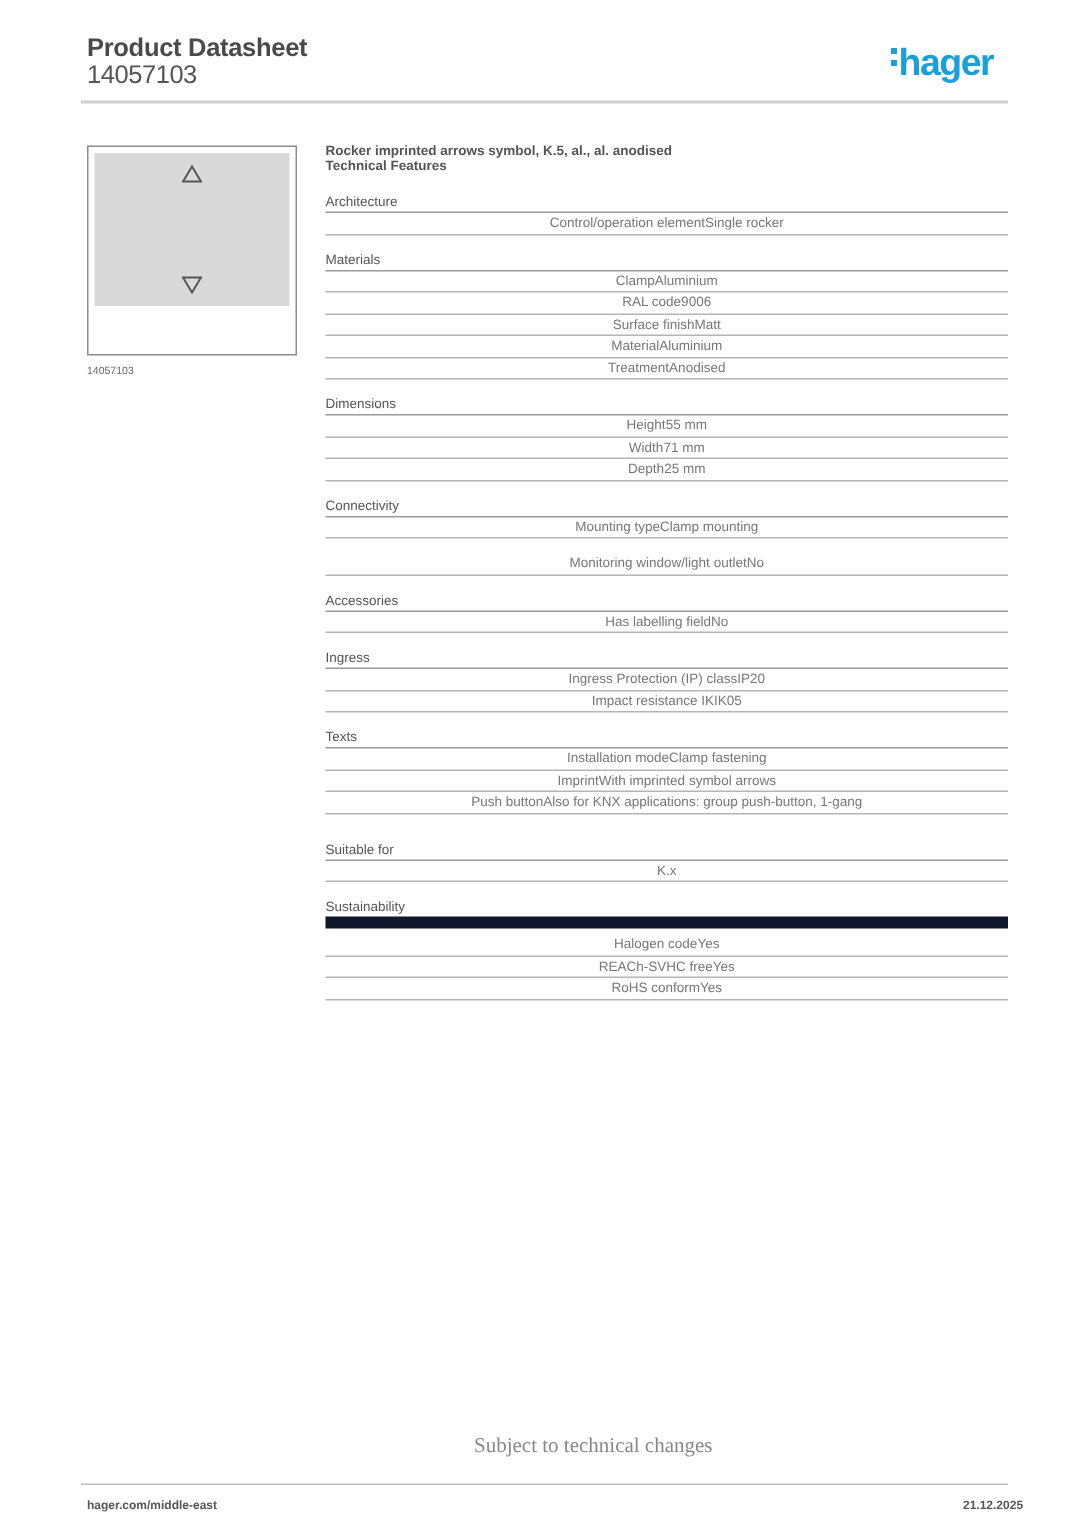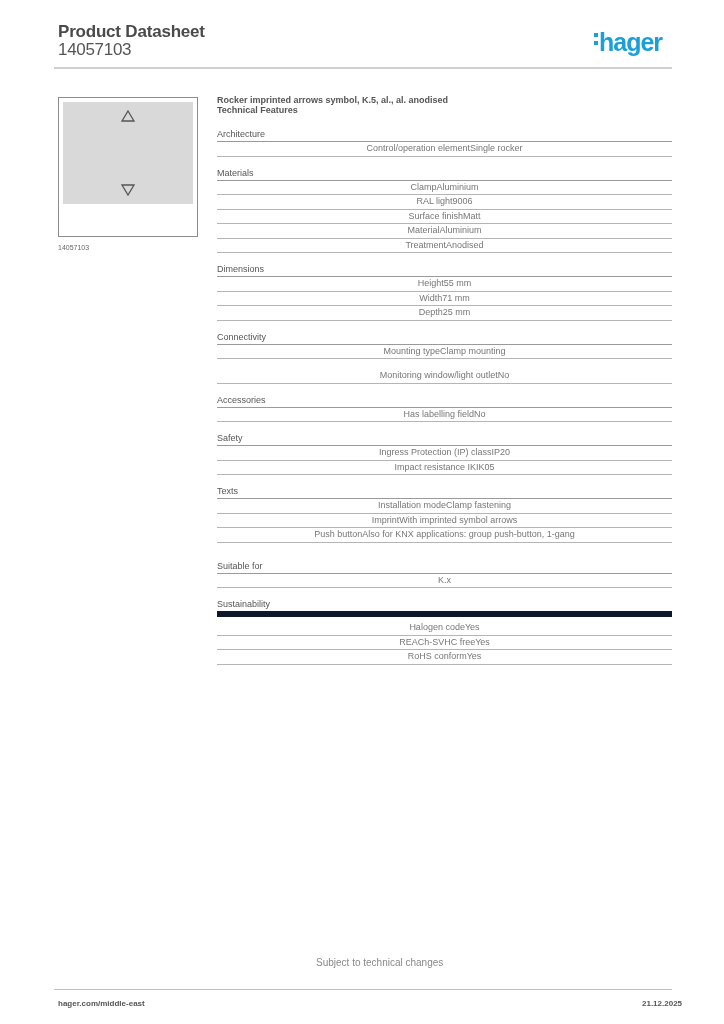--- a/index.html
+++ b/index.html
@@ -17,25 +17,25 @@
   .img-caption { position: absolute; left: 58px; top: 244px; font-size: 7px; color: #666; }
 
   .content { position: absolute; left: 217px; top: 95px; width: 455px; }
   .prod-title { font-size: 9px; font-weight: bold; color: #555; }
   .tf-title { font-size: 9px; font-weight: bold; color: #555; margin-bottom: 13px; }
   .section { margin-bottom: 10px; }
   .sec-head { font-size: 9px; font-weight: normal; color: #555; padding-bottom: 1px; border-bottom: 1px solid #9a9a9a; height: 12px; line-height: 12px; }
   .row { display: flex; justify-content: center; font-size: 9px; color: #777; height: 13.5px; line-height: 13.5px; border-bottom: 1px solid #b5b5b5; }
   .row span.v { text-align: right; }
   .gap-extra { margin-top: 17px; }
-  .sus-head { border-bottom: 6px solid #0f172a; margin-bottom: 4px; }
+  .sus-head { border-bottom: 8px solid #0f172a; margin-bottom: 4px; }
 
   .ftr-rule { position: absolute; left: 54px; top: 989px; width: 618px; height: 1px; background: #bfbfbf; }
   .ftr-left { position: absolute; left: 58px; top: 999px; font-size: 8px; font-weight: bold; color: #555; }
-  .ftr-mid { position: absolute; left: 316px; top: 957px; font-size: 10px; color: #888; }
+  .ftr-mid { position: absolute; left: 316px; top: 957px; font-size: 14px; color: #888; font-family: Liberation Serif, serif; }
   .ftr-right { position: absolute; left: 630px; top: 999px; font-size: 8px; font-weight: bold; color: #555; padding-left: 12px; }
 </style>
 </head>
 <body>
 
 <div>
   <div class="hdr-title">Product Datasheet</div>
   <div class="hdr-num">14057103</div>
   <div class="logo"><span class="colon"><i></i><i></i></span><span>hager</span></div>
   <div class="hdr-rule"></div>
@@ -65,21 +65,21 @@
       </div>
   </div>
 
   <div class="section">
     <div class="sec-head">Materials</div>
     <div class="row">
         <span>Clamp</span>
         <span class="v">Aluminium</span>
       </div>
     <div class="row">
-        <span>RAL light</span>
+        <span>RAL code</span>
         <span class="v">9006</span>
       </div>
     <div class="row">
         <span>Surface finish</span>
         <span class="v">Matt</span>
       </div>
     <div class="row">
         <span>Material</span>
         <span class="v">Aluminium</span>
       </div>
@@ -122,21 +122,21 @@
 
   <div class="section">
     <div class="sec-head">Accessories</div>
     <div class="row">
         <span>Has labelling field</span>
         <span class="v">No</span>
       </div>
   </div>
 
   <div class="section">
-    <div class="sec-head">Safety</div>
+    <div class="sec-head">Ingress</div>
     <div class="row">
         <span>Ingress Protection (IP) class</span>
         <span class="v">IP20</span>
       </div>
     <div class="row">
         <span>Impact resistance IK</span>
         <span class="v">IK05</span>
       </div>
   </div>
 

